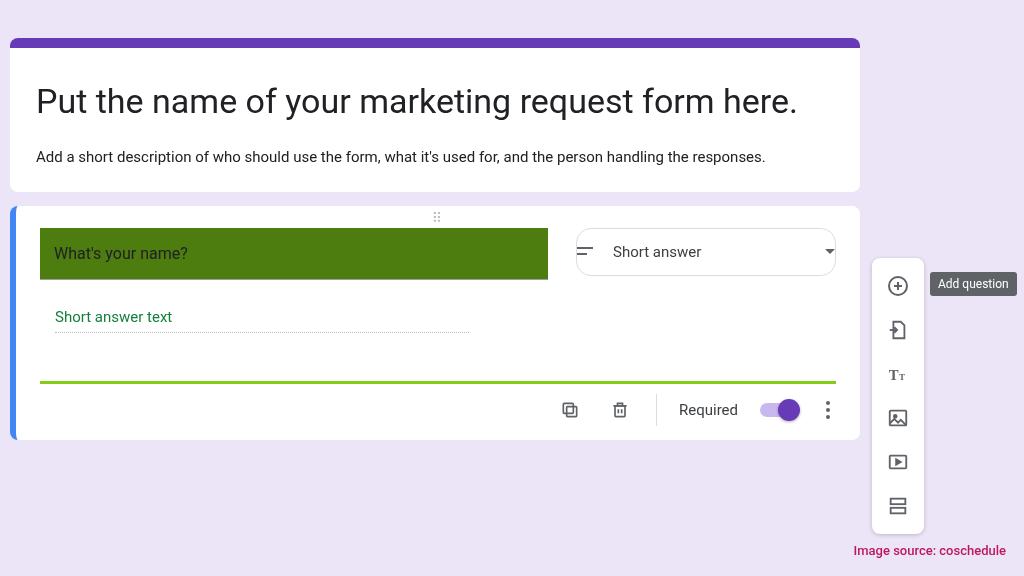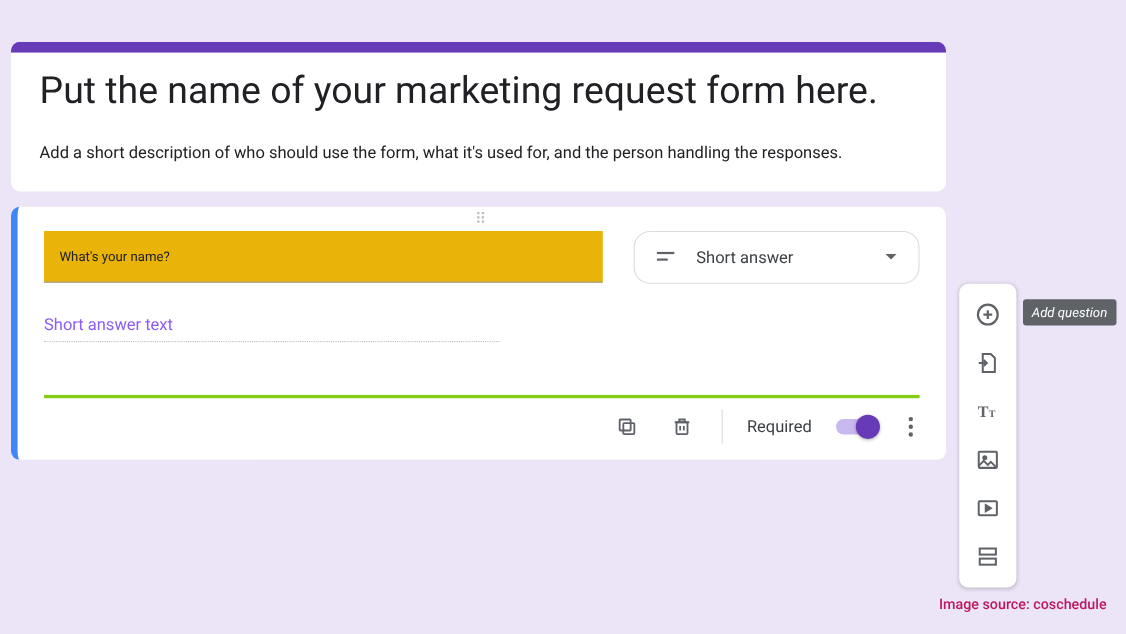--- a/index.html
+++ b/index.html
@@ -14,21 +14,21 @@
   .canvas {
     position: absolute;
     left: 10px;
     top: 38px;
     width: 850px;
   }
   .header-card {
     background: #fff;
     border-radius: 8px;
     border-top: 10px solid #673ab7;
-    padding: 14px 26px 24px;
+    padding: 32px 26px 24px;
     margin-bottom: 14px;
   }
   .form-title {
     font-size: 34px;
     font-weight: 400;
     color: #202124;
     line-height: 1.25;
     margin-bottom: 14px;
     letter-spacing: 0;
   }
@@ -56,60 +56,61 @@
   }
   .q-row {
     display: flex;
     gap: 28px;
     align-items: flex-start;
   }
   .q-title-wrap {
     flex: 1;
   }
   .q-title {
-    background: #eab308;
+    background: #4d7c0f;
     border: none;
     border-bottom: 1px solid #9e9e9e;
     padding: 16px 14px;
-    font-size: 12px;
+    font-size: 16px;
     color: #202124;
     width: 100%;
     outline: none;
     font-family: inherit;
   }
   .type-select {
     width: 260px;
     border: 1px solid #dadce0;
     border-radius: 15px;
-    padding: 14px 20px;
+    padding: 14px 0;
     display: flex;
     align-items: center;
     gap: 16px;
     cursor: pointer;
     font-size: 15px;
     color: #3c4043;
   }
   .type-select .sel-icon {
     color: #5f6368;
     display: flex;
   }
   .type-select .sel-label { flex: 1; }
   .type-select .caret {
     width: 0; height: 0;
     border-left: 5px solid transparent;
     border-right: 5px solid transparent;
     border-top: 5px solid #5f6368;
   }
   .answer-placeholder {
     margin-top: 28px;
-    color: #8b5cf6;
+    color: #15803d;
     font-size: 15px;
     border-bottom: 1px dotted #bdbdbd;
     padding-bottom: 6px;
     width: 52%;
+    margin-left: 15px;
   }
   .q-footer {
     border-top: 3px solid #84cc16;
     margin-top: 48px;
     padding: 10px 0 14px;
     display: flex;
     justify-content: flex-end;
     align-items: center;
     gap: 22px;
   }
@@ -181,21 +182,20 @@
   .tooltip {
     position: absolute;
     left: 930px;
     top: 272px;
     background: #5f6368;
     color: #fff;
     font-size: 12px;
     padding: 5px 8px;
     border-radius: 3px;
     white-space: nowrap;
-    font-style: italic;
   }
   .credit {
     position: absolute;
     right: 18px;
     bottom: 18px;
     font-size: 13px;
     color: #be185d;
     font-weight: 500;
   }
   svg { display: block; }

